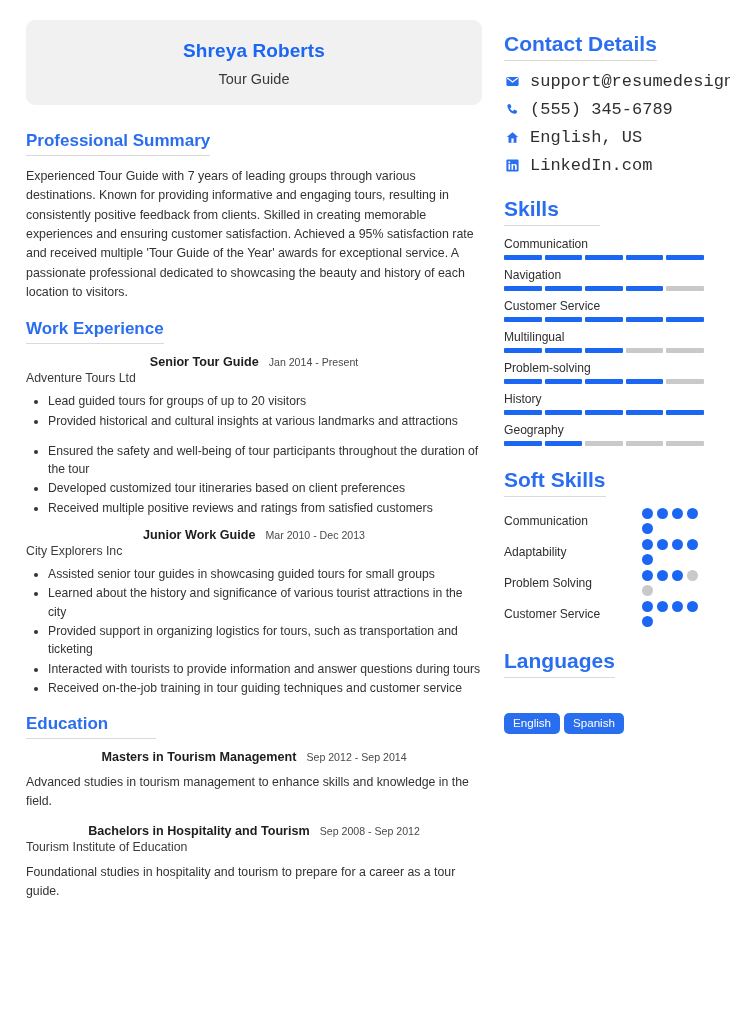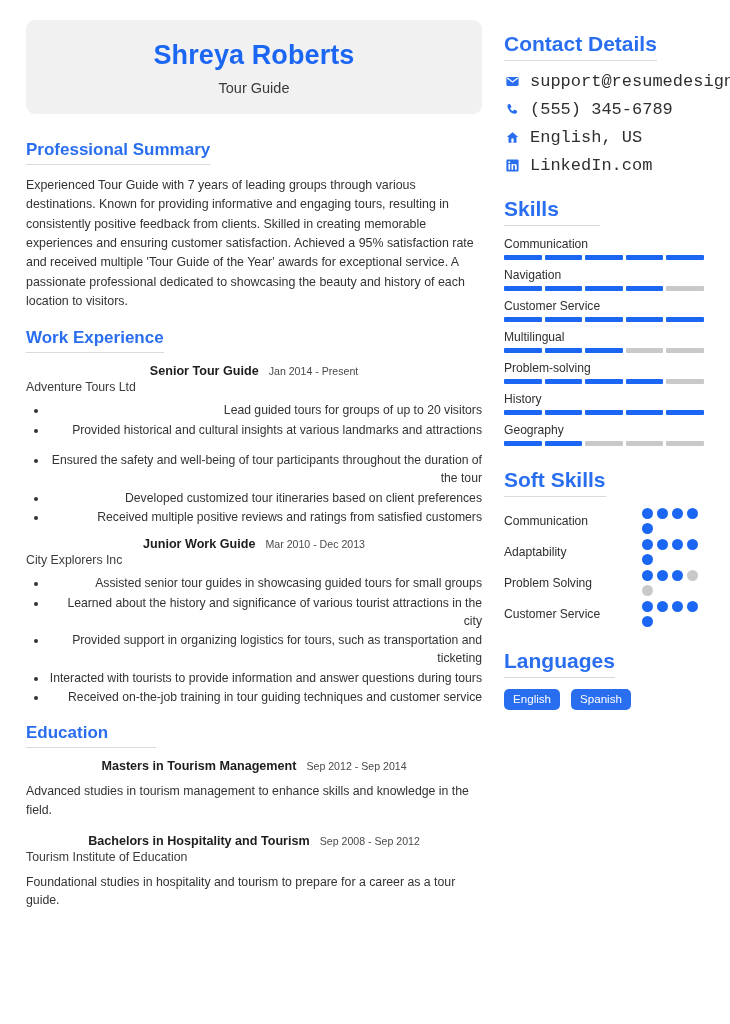--- a/index.html
+++ b/index.html
@@ -28,21 +28,21 @@
   }
   .header-card {
     background: #f1f1f2;
     border-radius: 9px;
     padding: 20px 16px 18px 16px;
     text-align: center;
     margin-bottom: 26px;
   }
   .full-name {
     color: #1b66f2;
-    font-size: 27px;
+    font-size: 19px;
     font-weight: bold;
     letter-spacing: 0.1px;
     line-height: 1.15;
   }
   .job-title {
     font-size: 14.5px;
     color: #3a3a3a;
     margin-top: 9px;
   }
   .section { margin-bottom: 17px; }
@@ -80,21 +80,20 @@
     padding-left: 10px;
   }
   .job-company {
     font-size: 12.3px;
     color: #3c3c3c;
     margin-top: 2px;
   }
   ul.bullets {
     margin: 7px 0 0 0;
     padding-left: 22px;
-    text-align: right;
   }
   ul.bullets li {
     font-size: 12.2px;
     line-height: 1.5;
     color: #333;
     margin-bottom: 1px;
   }
   ul.bullets li.spacer-bullet {
     list-style: none;
     height: 11px;
@@ -194,21 +193,22 @@
     height: 11px;
     border-radius: 50%;
     background: #c9c9c9;
     flex: 0 0 11px;
   }
   .soft-dot.on { background: #1b66f2; }
   
   .lang-wrap {
     display: flex;
     flex-wrap: wrap;
-    gap: 11px;
+    gap: 4px;
+    margin-top: 24px;
   }
   .lang-tag {
     background: #2a6ef0;
     color: #ffffff;
     font-size: 11.6px;
     padding: 4px 9px 5px 9px;
     border-radius: 5px;
     line-height: 1;
   }
 </style>

